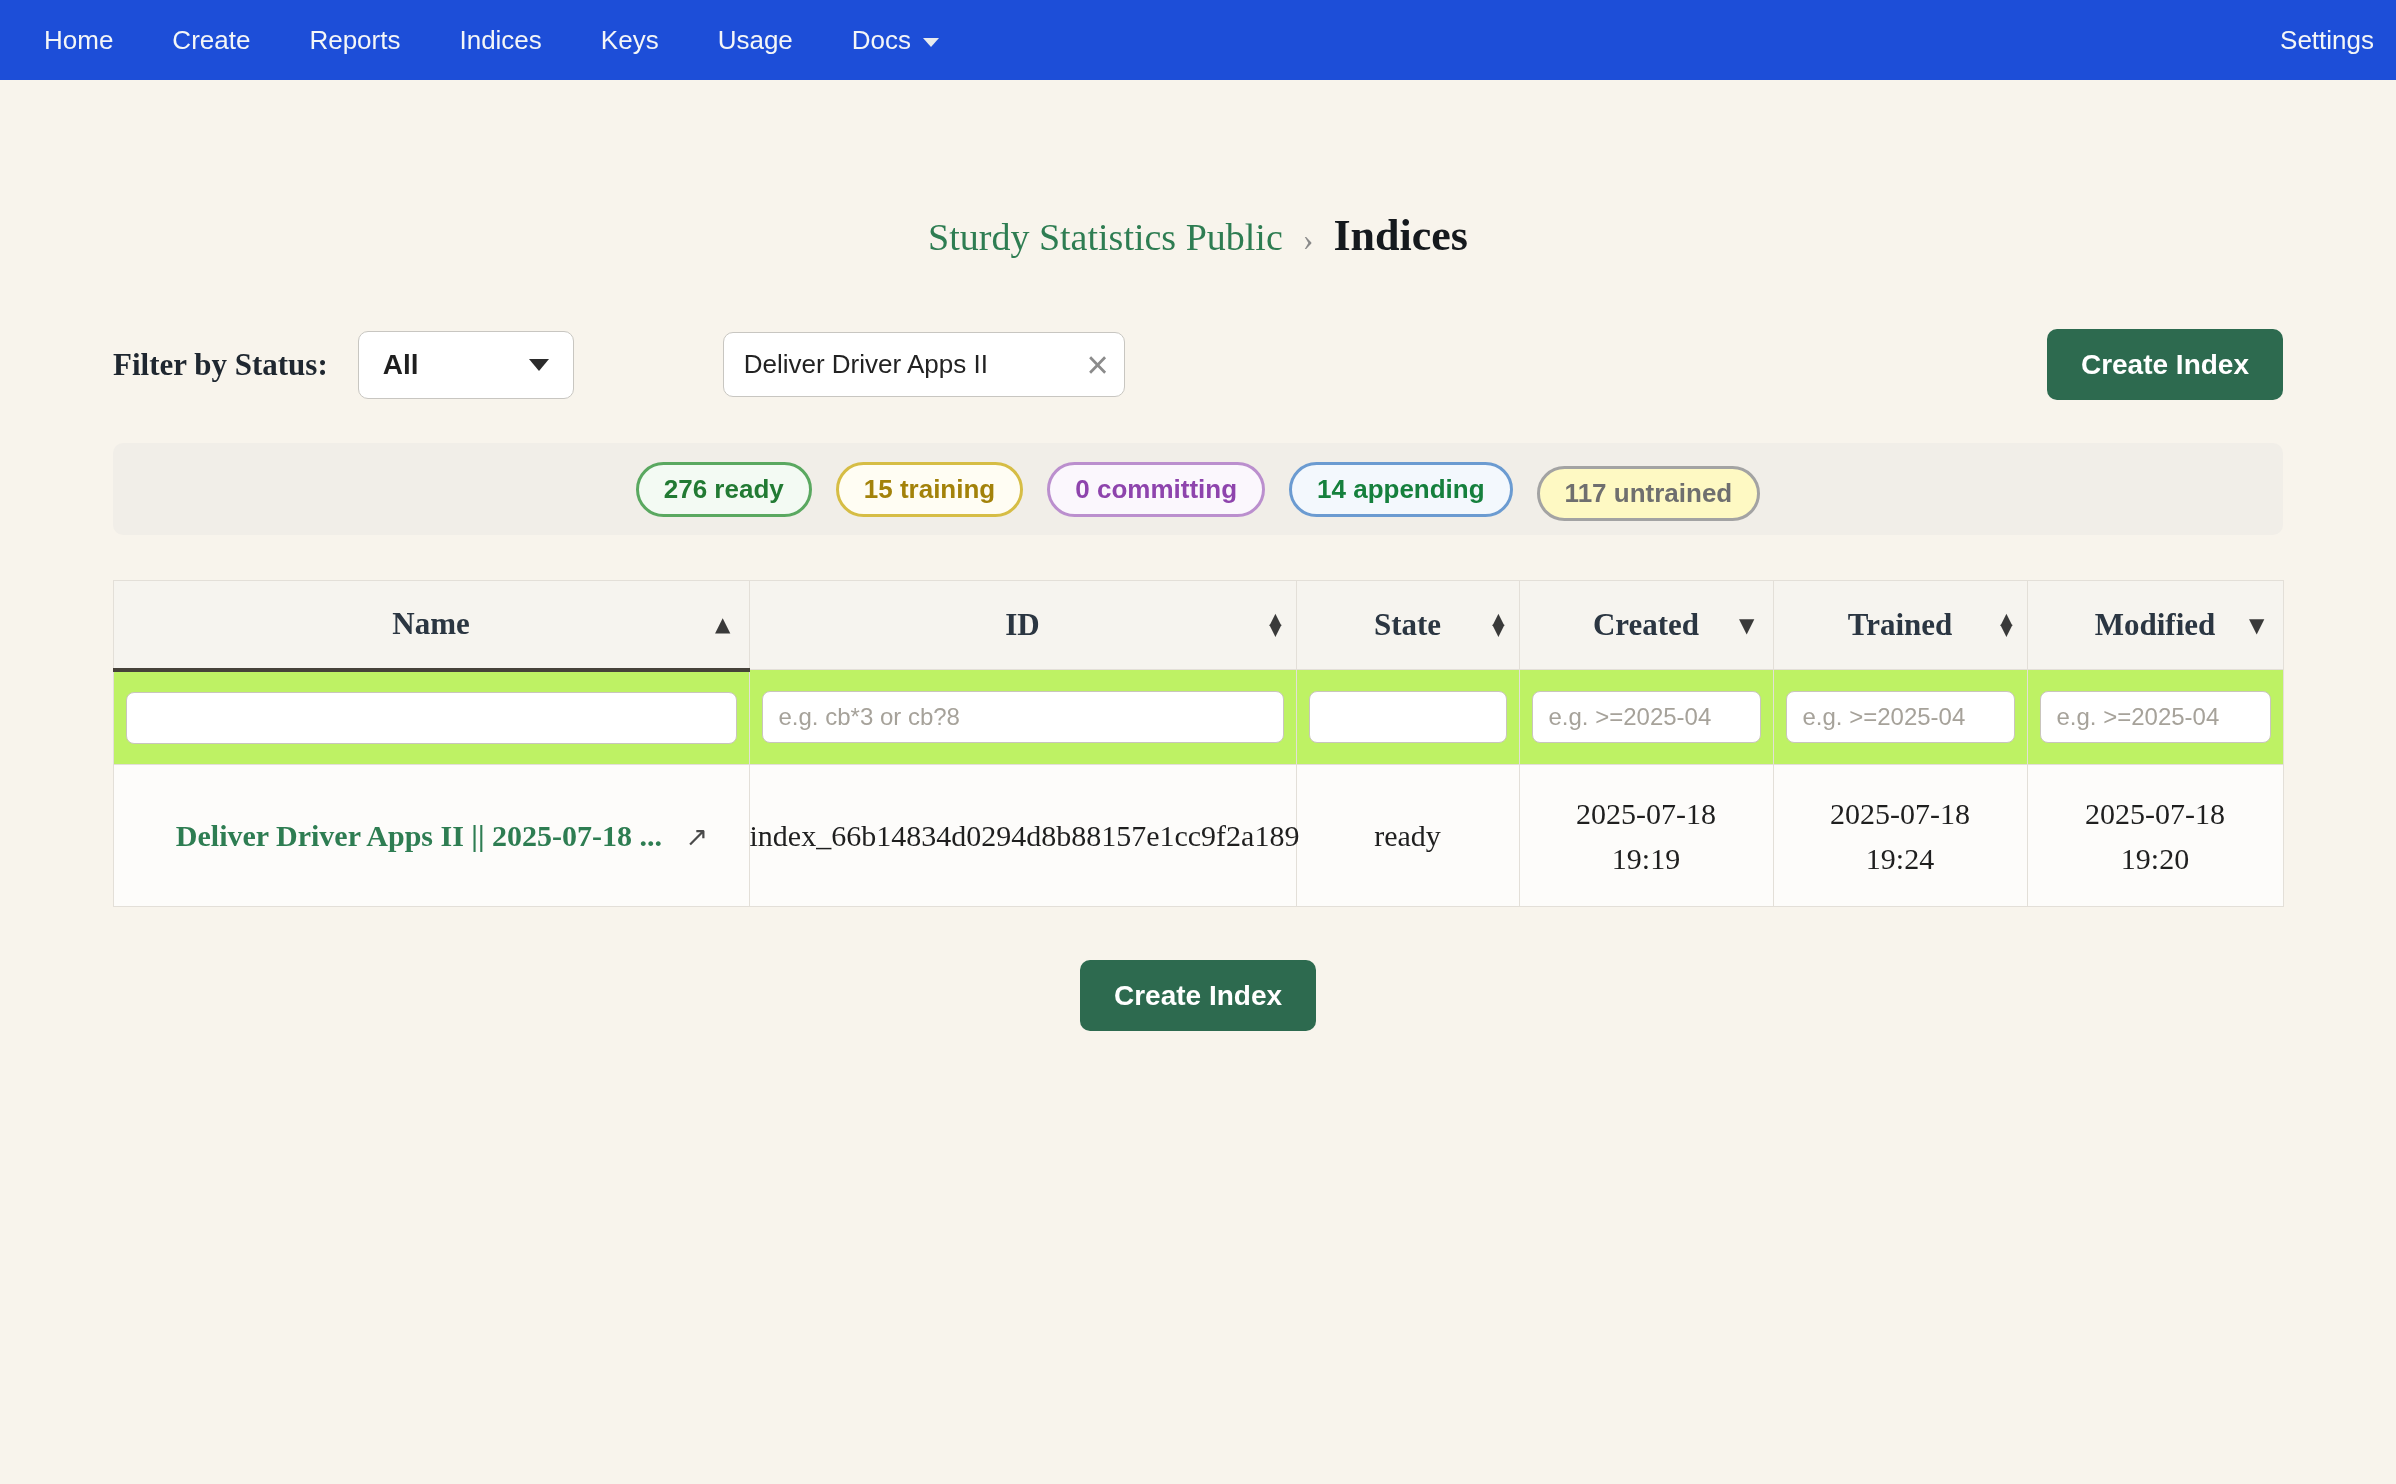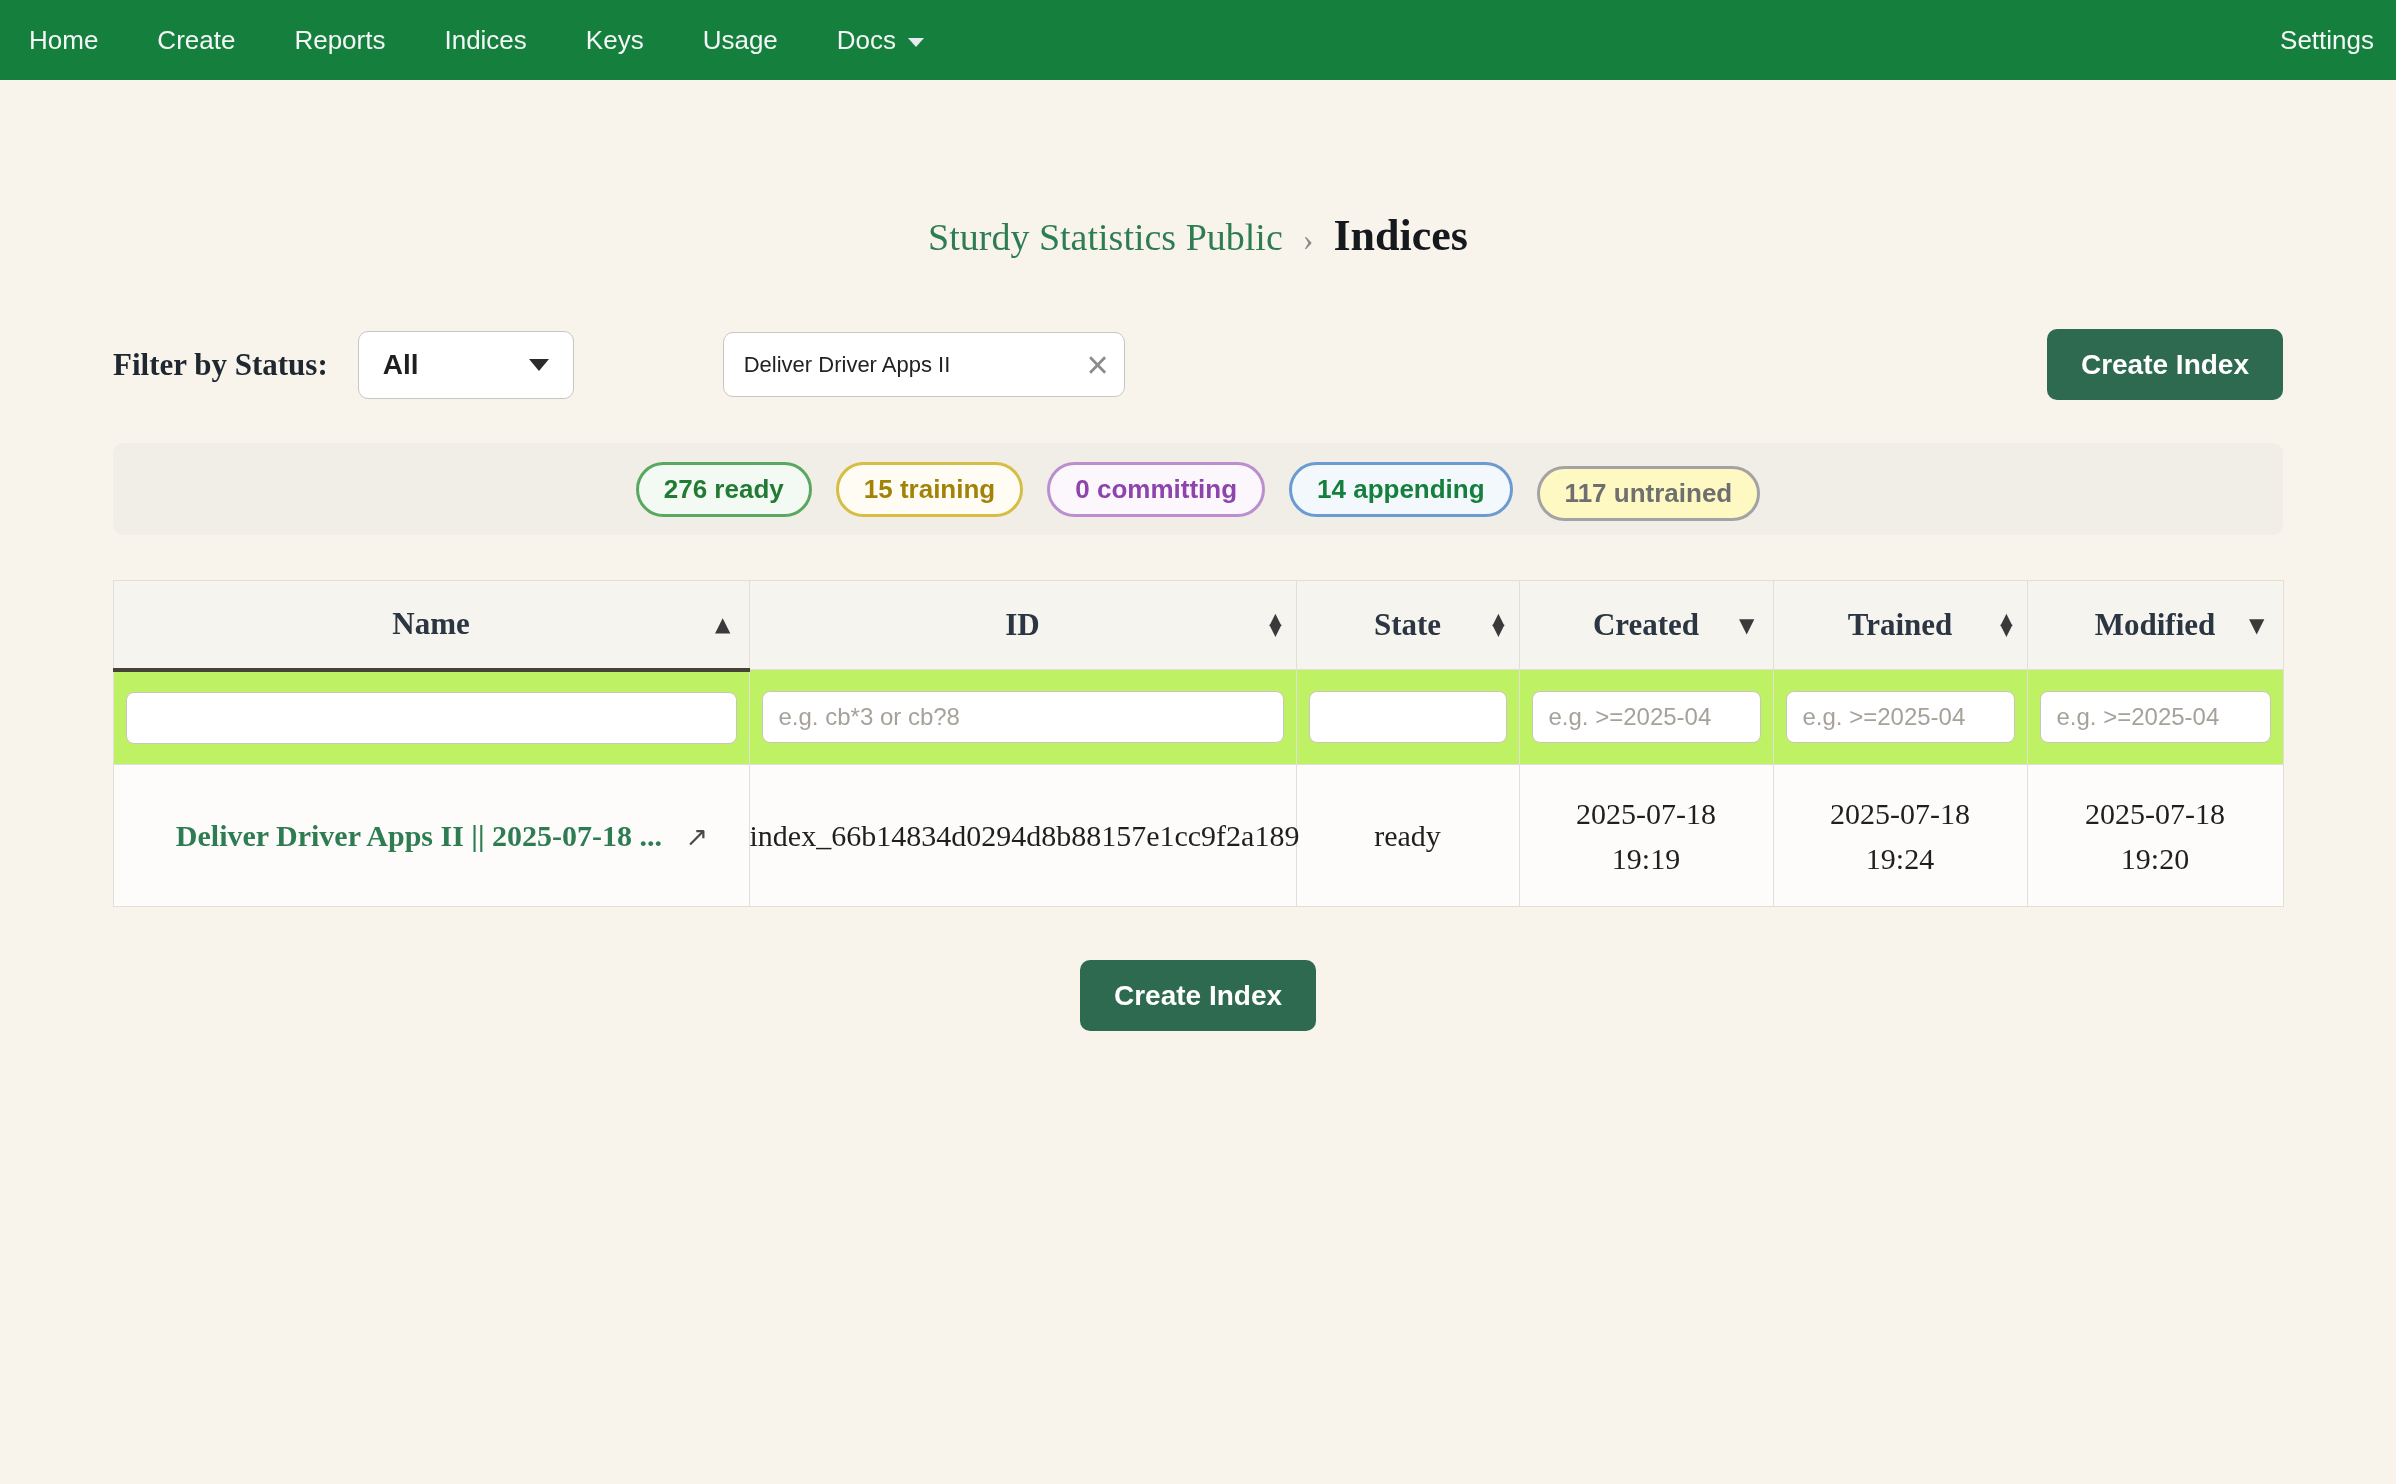--- a/index.html
+++ b/index.html
@@ -6,25 +6,25 @@
   html, body { width: 2396px; height: 1484px; overflow: hidden; }
   body {
     background: #f8f4ec;
     font-family: "Liberation Sans", sans-serif;
     color: #222;
   }
 
   
   .nav {
     height: 80px;
-    background: #15803d;
+    background: #1d4ed8;
     display: flex;
     align-items: center;
     gap: 59px;
-    padding: 0 22px 0 29px;
+    padding: 0 22px 0 44px;
   }
   .nav-item {
     color: #f4f6f7;
     font-size: 26px;
     cursor: pointer;
     display: flex;
     align-items: center;
     gap: 12px;
     white-space: nowrap;
   }
@@ -89,21 +89,21 @@
     position: relative;
     width: 402px;
     height: 65px;
   }
   .search-box input {
     width: 100%; height: 100%;
     border: 1px solid #c8c6c1;
     border-radius: 10px;
     background: #fff;
     font-family: "Liberation Sans", sans-serif;
-    font-size: 22px;
+    font-size: 26px;
     color: #222;
     padding: 0 60px 0 20px;
     outline: none;
   }
   .clear-x {
     position: absolute;
     right: 16px; top: 50%;
     transform: translateY(-50%);
     font-size: 38px;
     color: #8b8b8b;

